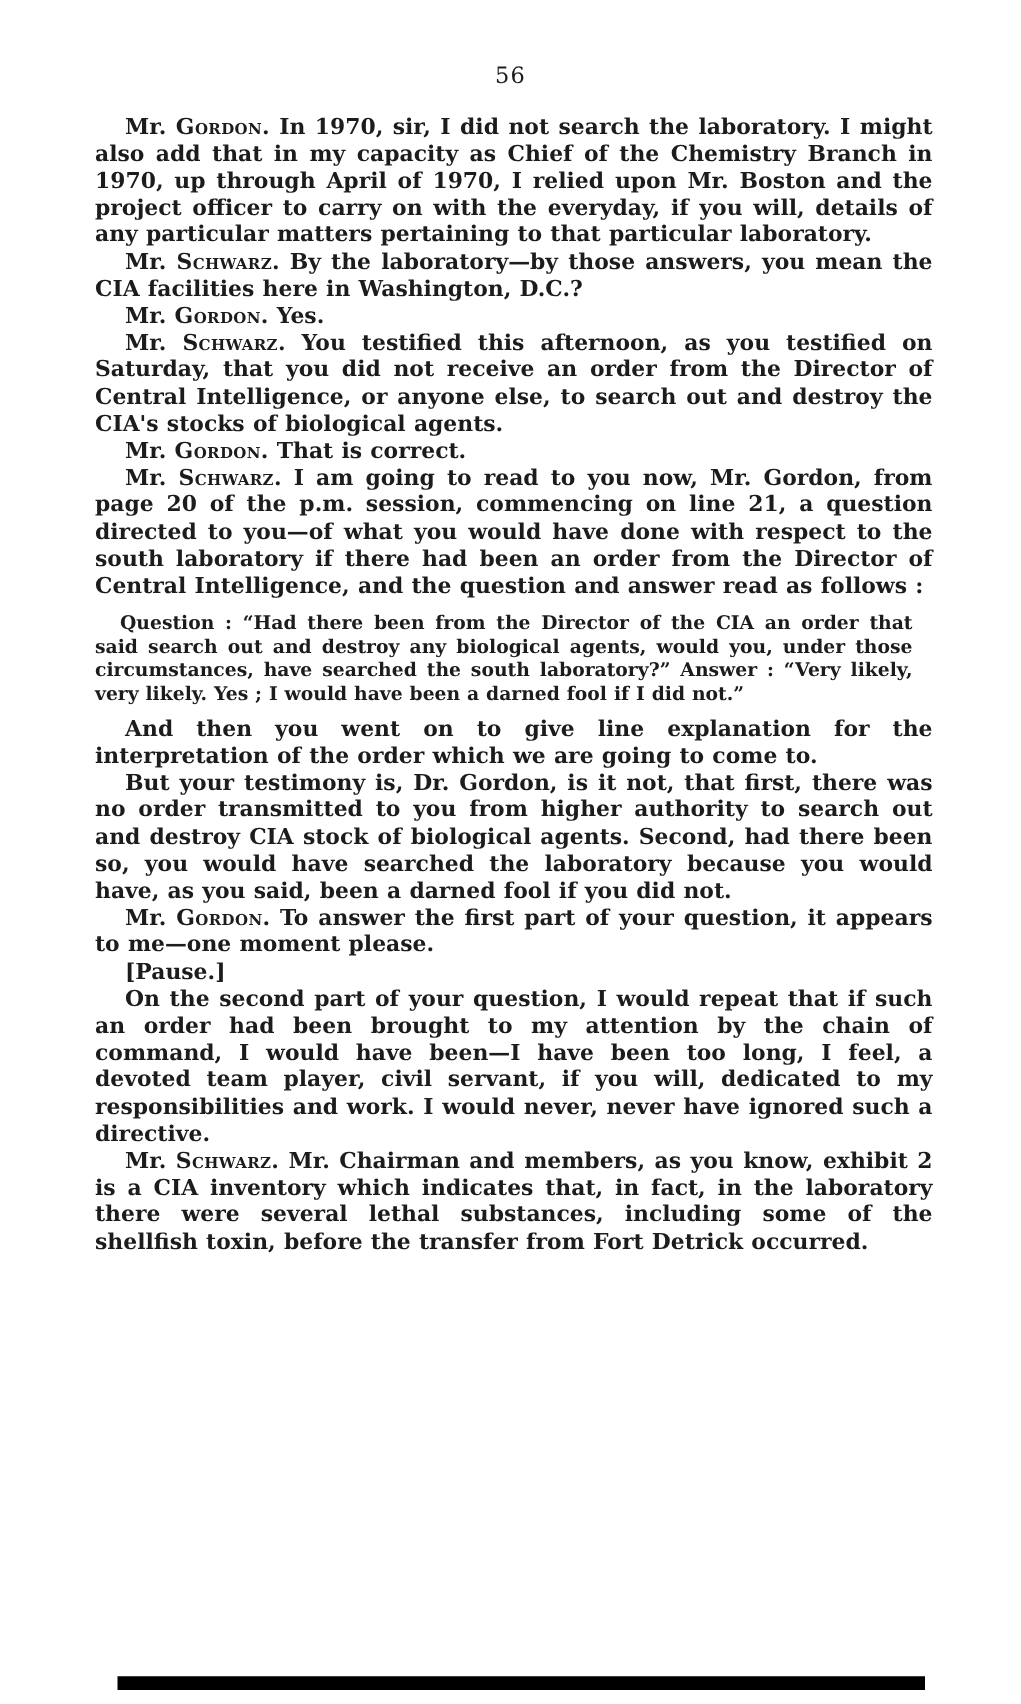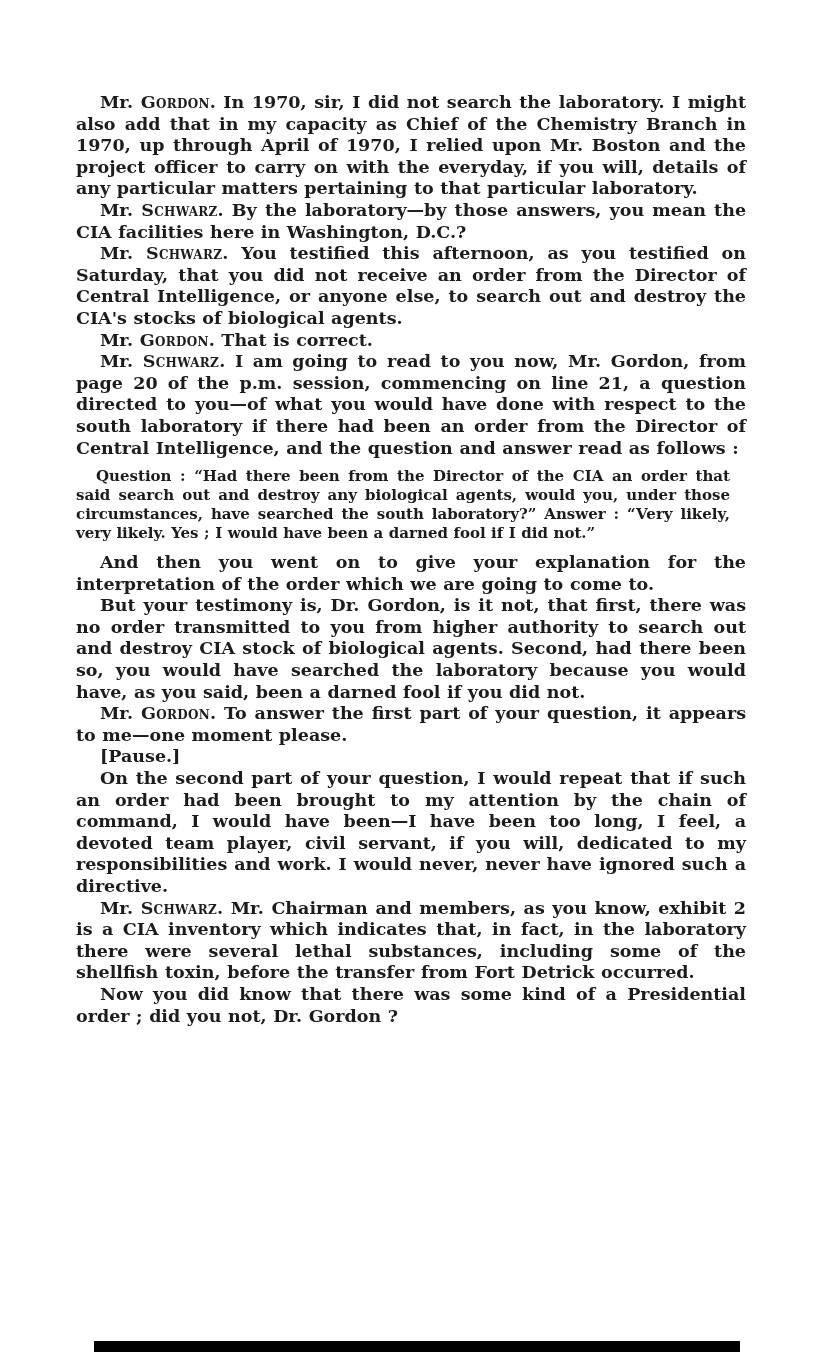--- a/index.html
+++ b/index.html
@@ -58,31 +58,32 @@
     top: 1341px;
     width: 646px;
     height: 11px;
     background: #000000;
   }
 </style>
 </head>
 <body>
 
 <main class="page">
+  <div class="page-number">56</div>
 
   <section class="transcript" id="transcript">
       <p class="para speech"><span class="speaker">Mr. <span class="sc">Gordon</span>. </span><span>In 1970, sir, I did not search the laboratory. I might also add that in my capacity as Chief of the Chemistry Branch in 1970, up through April of 1970, I relied upon Mr. Boston and the project officer to carry on with the everyday, if you will, details of any particular matters pertaining to that particular laboratory.</span></p>
       <p class="para speech"><span class="speaker">Mr. <span class="sc">Schwarz</span>. </span><span>By the laboratory—by those answers, you mean the CIA facilities here in Washington, D.C.?</span></p>
+      <p class="para speech"><span class="speaker">Mr. <span class="sc">Gordon</span>. </span><span>Yes.</span></p>
       <p class="para speech"><span class="speaker">Mr. <span class="sc">Schwarz</span>. </span><span>You testified this afternoon, as you testified on Saturday, that you did not receive an order from the Director of Central Intelligence, or anyone else, to search out and destroy the CIA's stocks of biological agents.</span></p>
       <p class="para speech"><span class="speaker">Mr. <span class="sc">Gordon</span>. </span><span>That is correct.</span></p>
       <p class="para speech"><span class="speaker">Mr. <span class="sc">Schwarz</span>. </span><span>I am going to read to you now, Mr. Gordon, from page 20 of the p.m. session, commencing on line 21, a question directed to you—of what you would have done with respect to the south laboratory if there had been an order from the Director of Central Intelligence, and the question and answer read as follows :</span></p>
       <p class="para quote"><span>Question : “Had there been from the Director of the CIA an order that said search out and destroy any biological agents, would you, under those circumstances, have searched the south laboratory?” Answer : “Very likely, very likely. Yes ; I would have been a darned fool if I did not.”</span></p>
-      <p class="para plain"><span>And then you went on to give your explanation for the interpretation of the order which we are going to come to.</span></p>
+      <p class="para plain"><span>And then you went on to give line explanation for the interpretation of the order which we are going to come to.</span></p>
       <p class="para plain"><span>But your testimony is, Dr. Gordon, is it not, that first, there was no order transmitted to you from higher authority to search out and destroy CIA stock of biological agents. Second, had there been so, you would have searched the laboratory because you would have, as you said, been a darned fool if you did not.</span></p>
       <p class="para speech"><span class="speaker">Mr. <span class="sc">Gordon</span>. </span><span>To answer the first part of your question, it appears to me—one moment please.</span></p>
       <p class="para plain"><span>[Pause.]</span></p>
       <p class="para plain"><span>On the second part of your question, I would repeat that if such an order had been brought to my attention by the chain of command, I would have been—I have been too long, I feel, a devoted team player, civil servant, if you will, dedicated to my responsibilities and work. I would never, never have ignored such a directive.</span></p>
       <p class="para speech"><span class="speaker">Mr. <span class="sc">Schwarz</span>. </span><span>Mr. Chairman and members, as you know, exhibit 2 is a CIA inventory which indicates that, in fact, in the laboratory there were several lethal substances, including some of the shellfish toxin, before the transfer from Fort Detrick occurred.</span></p>
-      <p class="para plain"><span>Now you did know that there was some kind of a Presidential order ; did you not, Dr. Gordon ?</span></p>
     </section>
 
   <div class="scan-bar" style="background: rgb(0, 0, 0);"></div>
 </main>
 
 </body></html>

